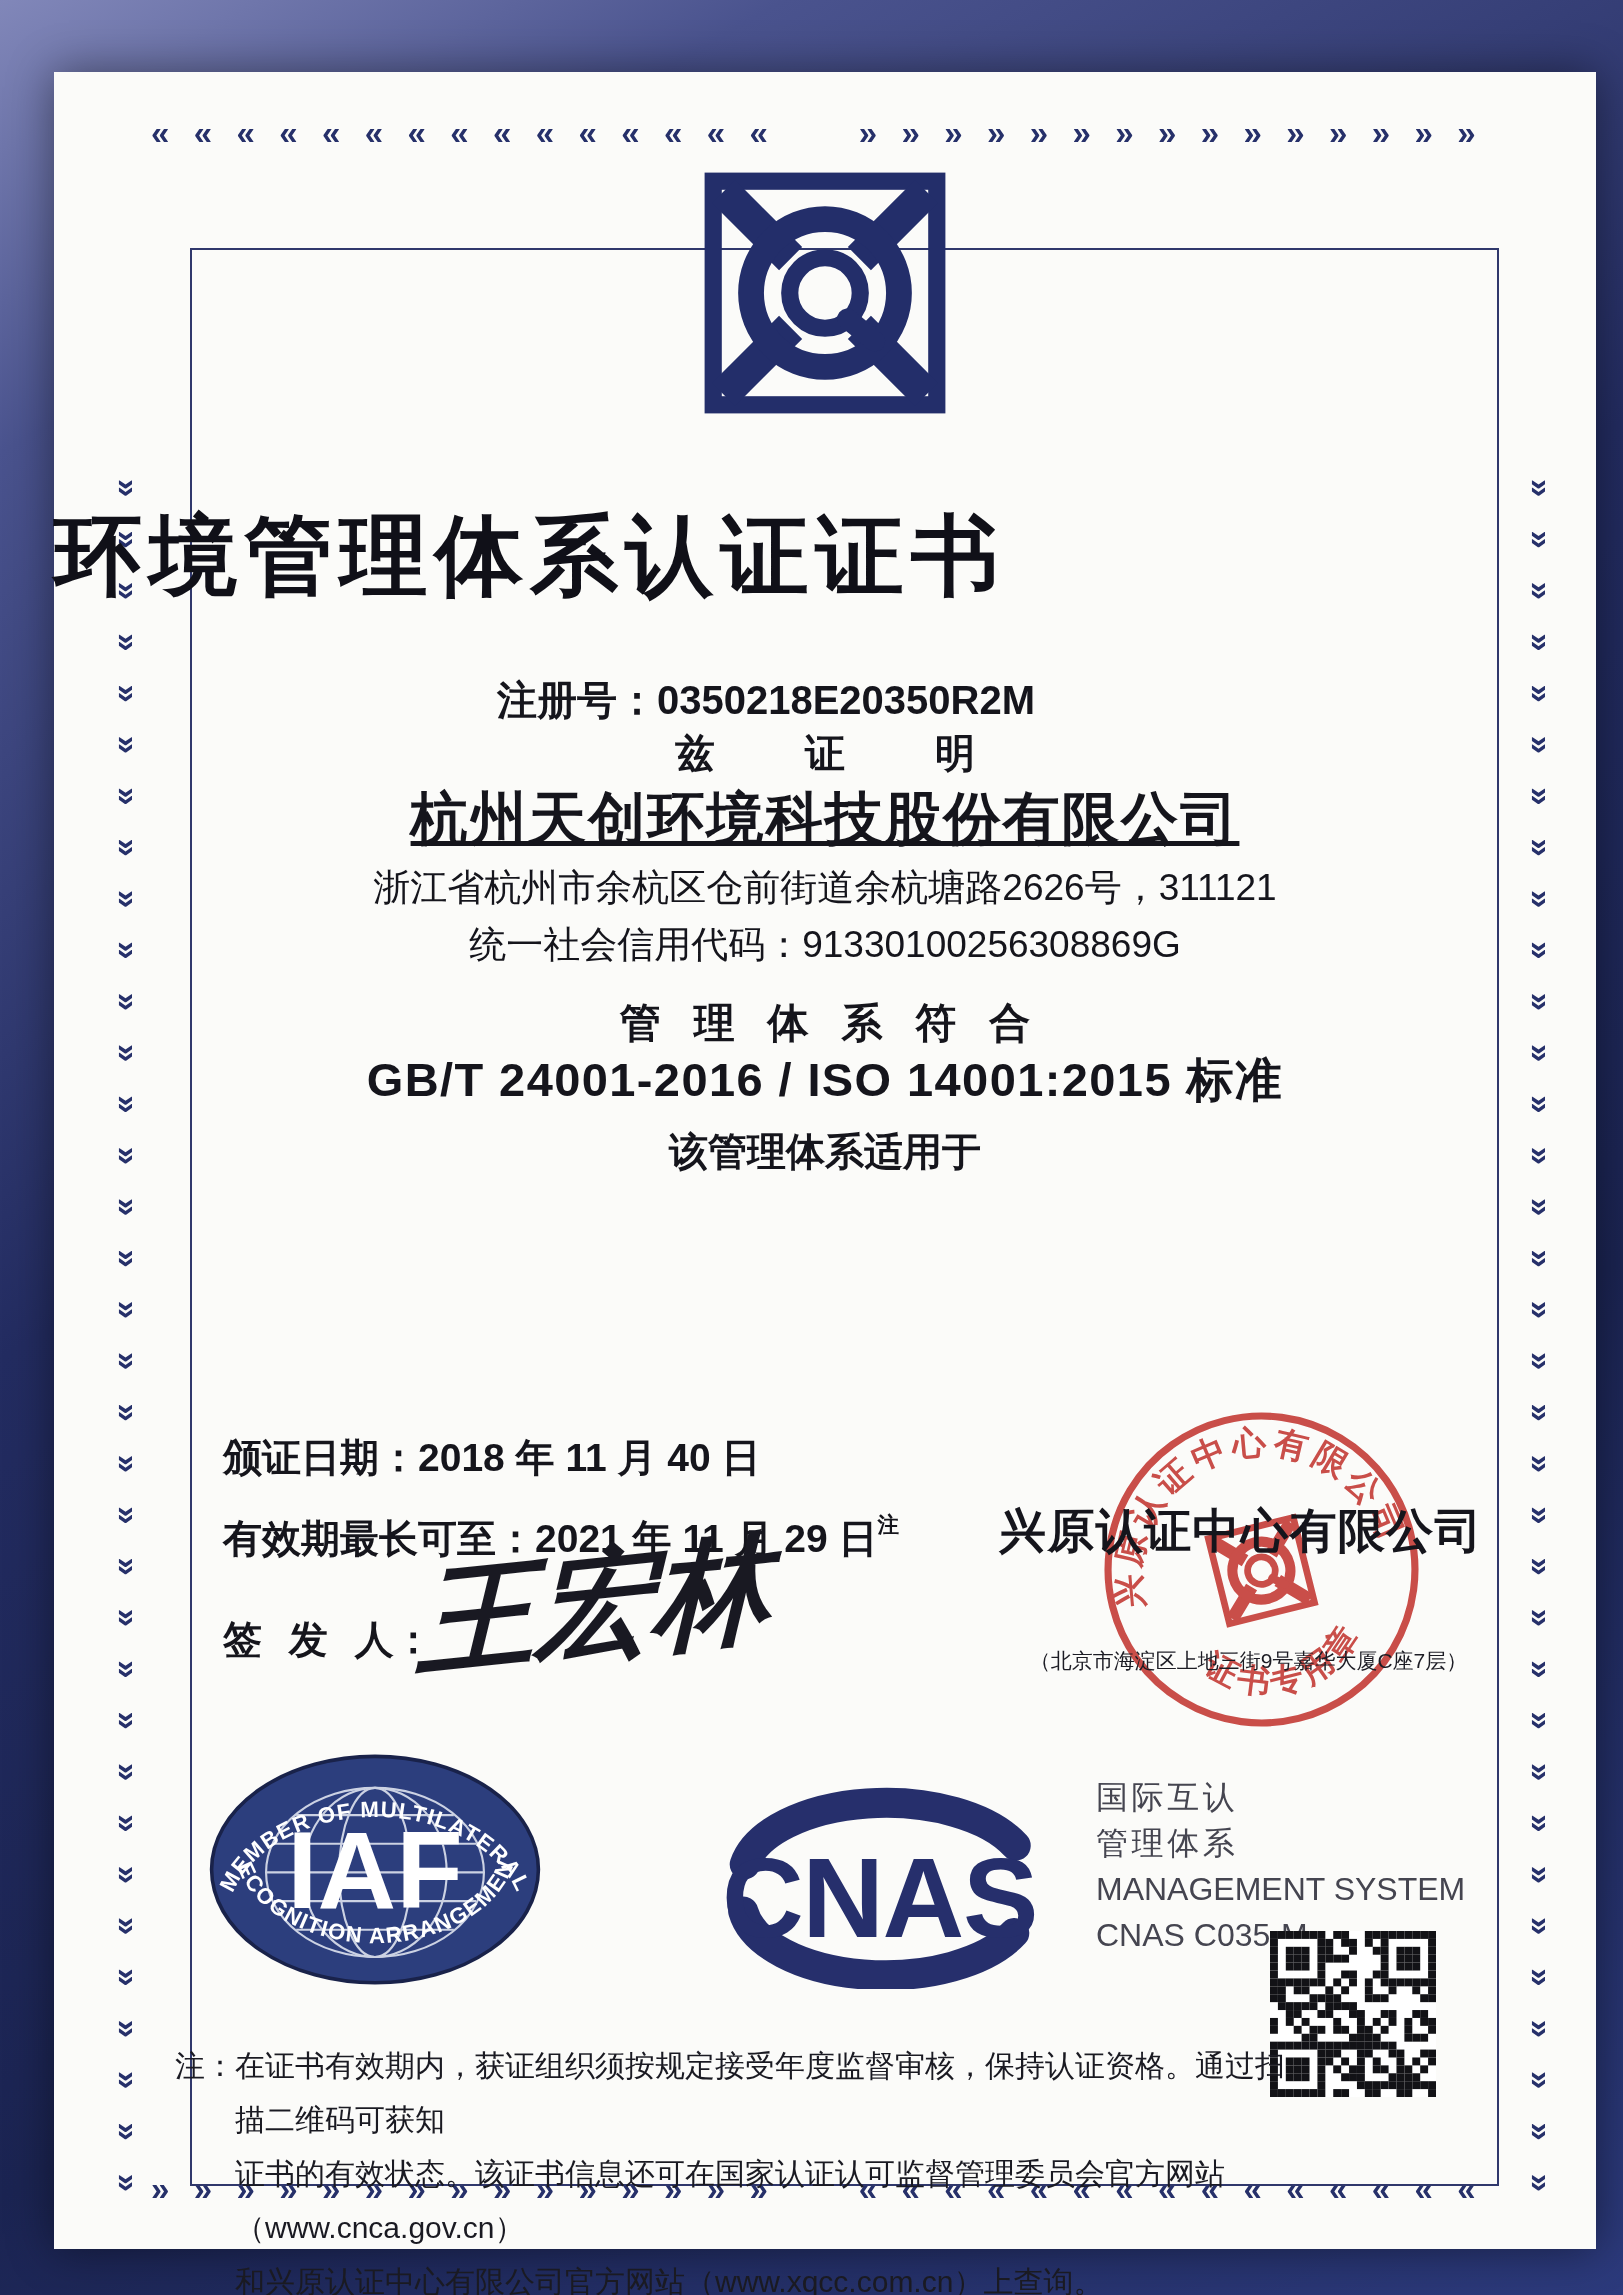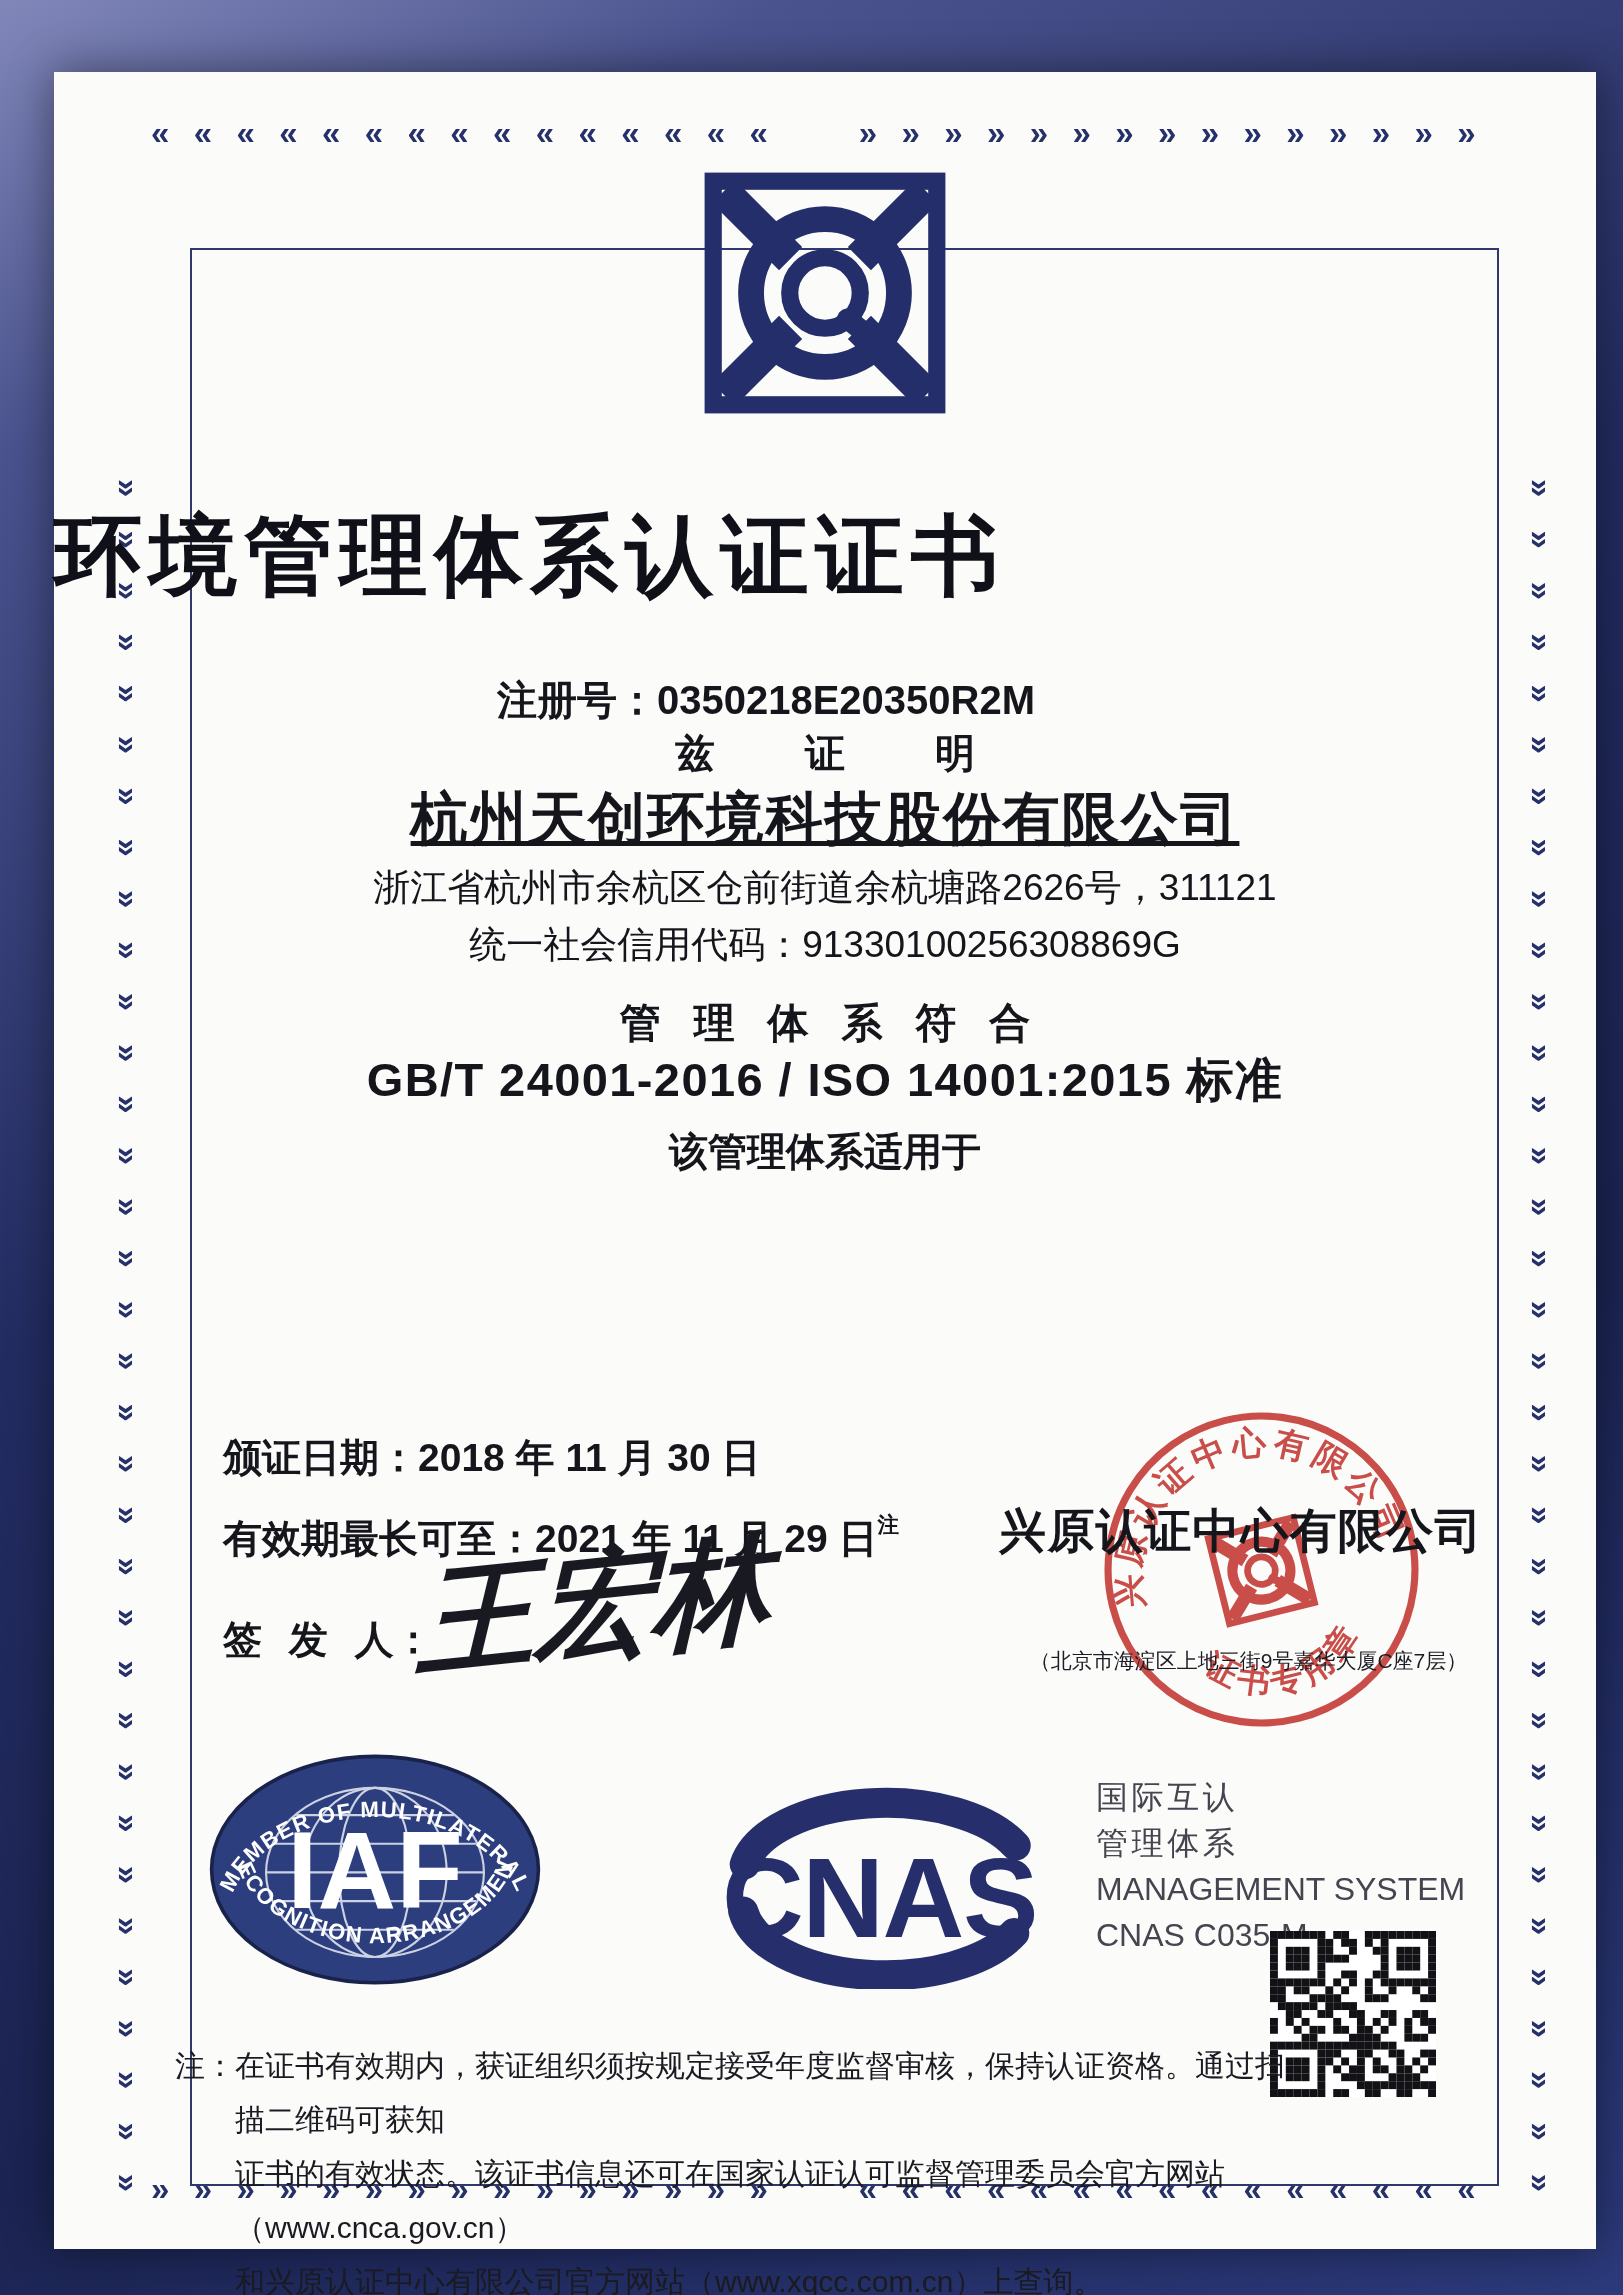--- a/index.html
+++ b/index.html
@@ -99,21 +99,21 @@
   <div class="company">杭州天创环境科技股份有限公司</div>
   <div class="addr">浙江省杭州市余杭区仓前街道余杭塘路2626号，311121</div>
   <div class="credit">统一社会信用代码：91330100256308869G</div>
 
   <div class="sysheading">管 理 体 系 符 合</div>
   <div class="standard">GB/T 24001-2016 / ISO 14001:2015 标准</div>
 
   <div class="scopeheading">该管理体系适用于</div>
 
   <div class="dateline d1">
-    <span>颁证日期：</span><span>2018 年 11 月 30 日</span>
+    <span>颁证日期：</span><span>2018 年 11 月 40 日</span>
   </div>
   <div class="dateline d2">
     <span>有效期最长可至：</span><span>2021 年 11 月 29 日</span><sup>注</sup>
   </div>
 
   <div class="signer">签 发 人：</div>
   <div class="signature">王宏林</div>
 
   <div class="issuer">兴原认证中心有限公司</div>
   <div class="issuer-addr">（北京市海淀区上地三街9号嘉华大厦C座7层）</div>

